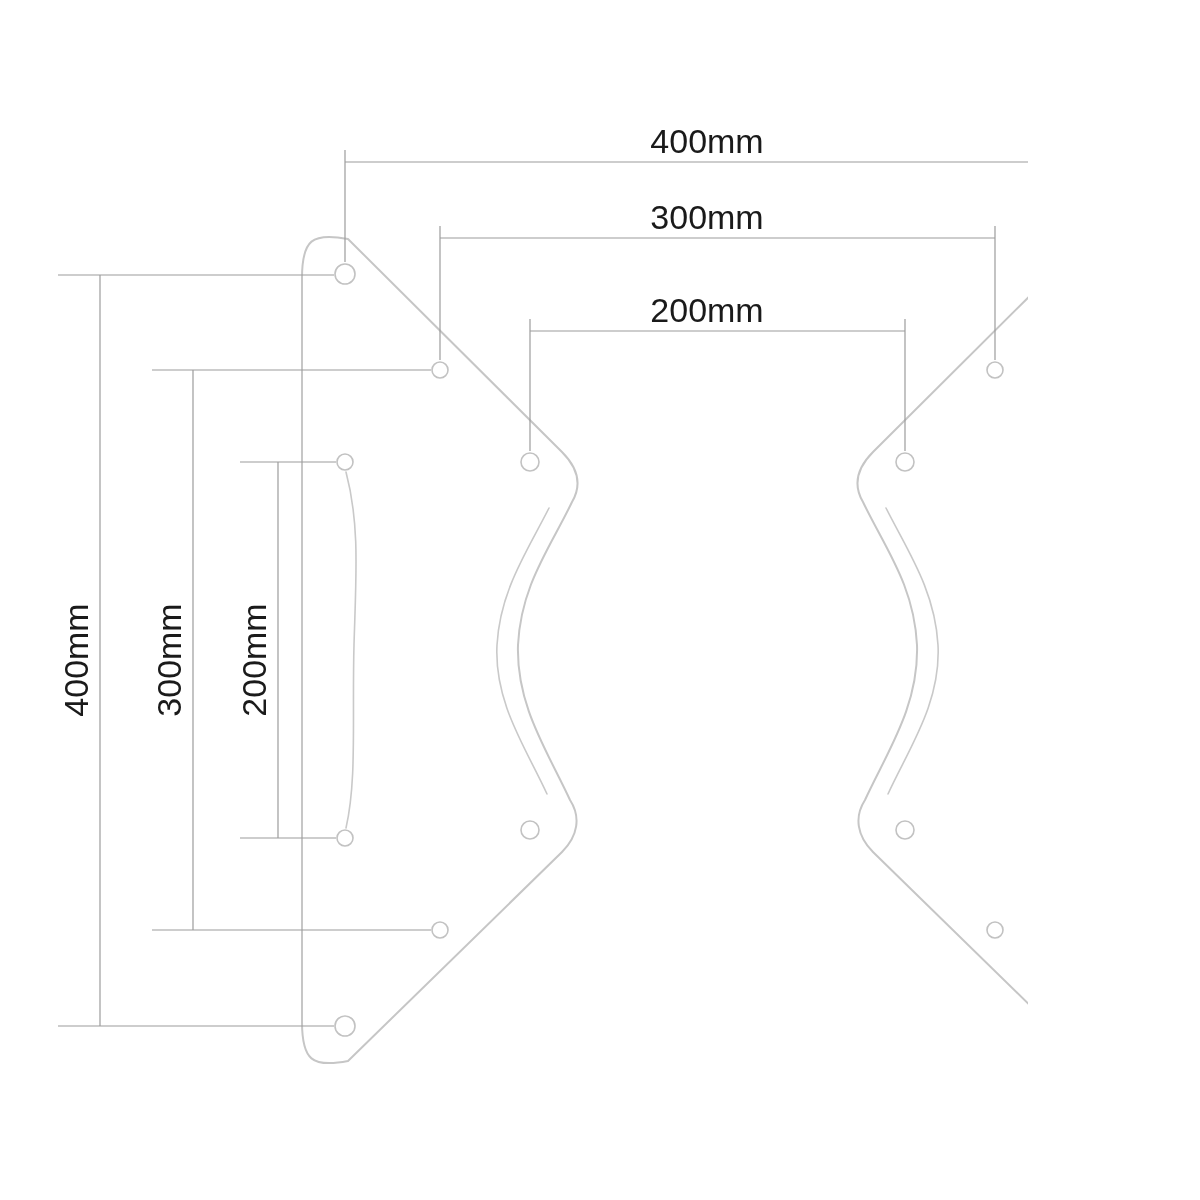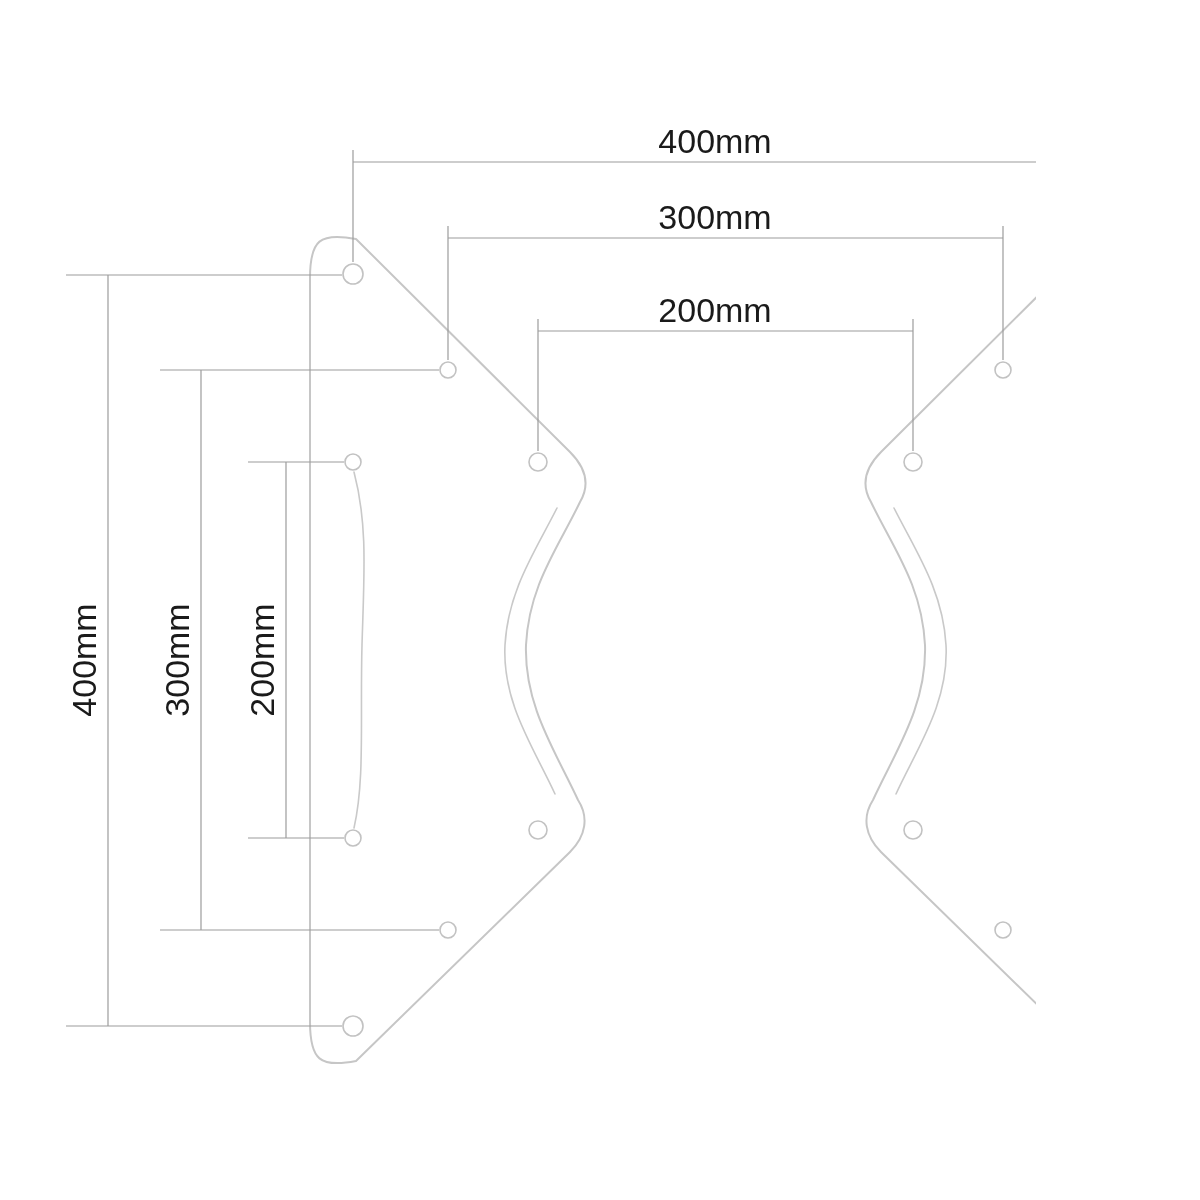--- a/index.html
+++ b/index.html
@@ -7,21 +7,20 @@
     padding: 0;
     background: #ffffff;
   }
   .canvas {
     position: relative;
     width: 1028px;
     height: 1200px;
     background: #ffffff;
     font-family: "Liberation Sans", sans-serif;
     overflow: hidden;
-    padding-left: 8px;
   }
   svg { display: block; }
 
   .plate-outline {
     fill: #ffffff;
     stroke: #c6c6c6;
     stroke-width: 2;
     stroke-linejoin: round;
   }
   .plate-rib {

